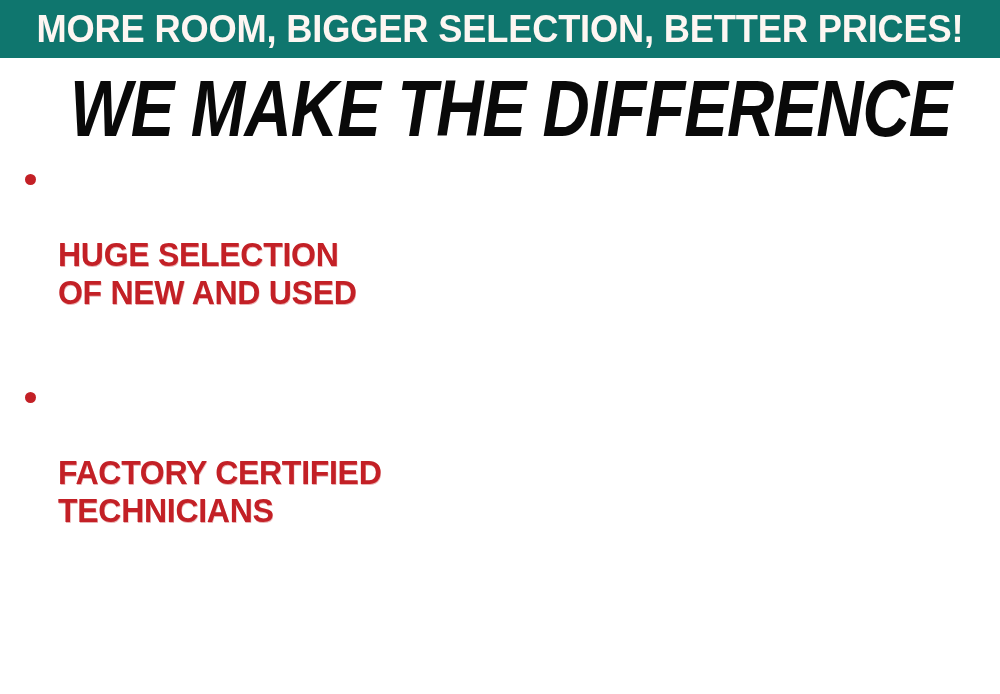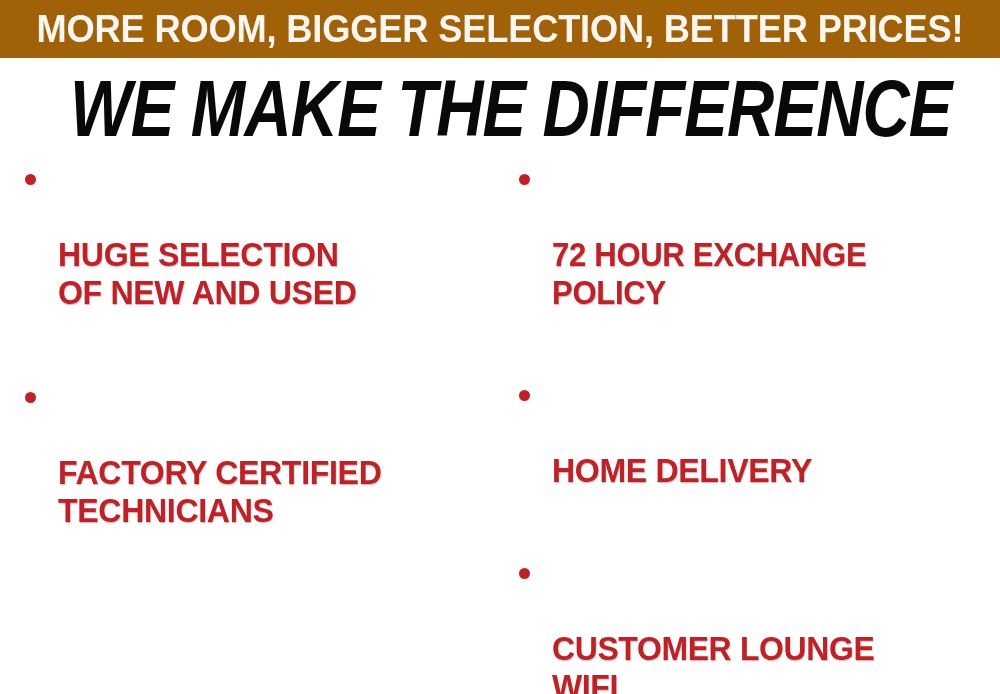--- a/index.html
+++ b/index.html
@@ -23,21 +23,21 @@
     background: #ffffff;
   }
 
   
   .banner {
     position: absolute;
     left: 0;
     top: 0;
     width: 1000px;
     height: 58px;
-    background: #a16207;
+    background: #0f766e;
     overflow: hidden;
   }
   .banner-text {
     position: absolute;
     left: 0;
     top: 0;
     width: 1000px;
     height: 58px;
     line-height: 58px;
     text-align: center;
@@ -147,32 +147,15 @@
  OF NEW AND USED</span>
       </div>
       <div class="bullet-item">
         <span class="dot"></span>
         <span class="btext">FACTORY CERTIFIED
  TECHNICIANS</span>
       </div>
 
     </div>
 
-    <div class="col col-right">
-      <div class="bullet-item squeeze">
-        <span class="dot"></span>
-        <span class="btext">72 HOUR EXCHANGE
-POLICY</span>
-      </div>
-      <div class="bullet-item">
-        <span class="dot"></span>
-        <span class="btext">HOME DELIVERY</span>
-      </div>
-      <div class="bullet-item squeeze2">
-        <span class="dot"></span>
-        <span class="btext">CUSTOMER LOUNGE
-WIFI</span>
-      </div>
-
-    </div>
 
   </div>
 </div>
 
 </body></html>

